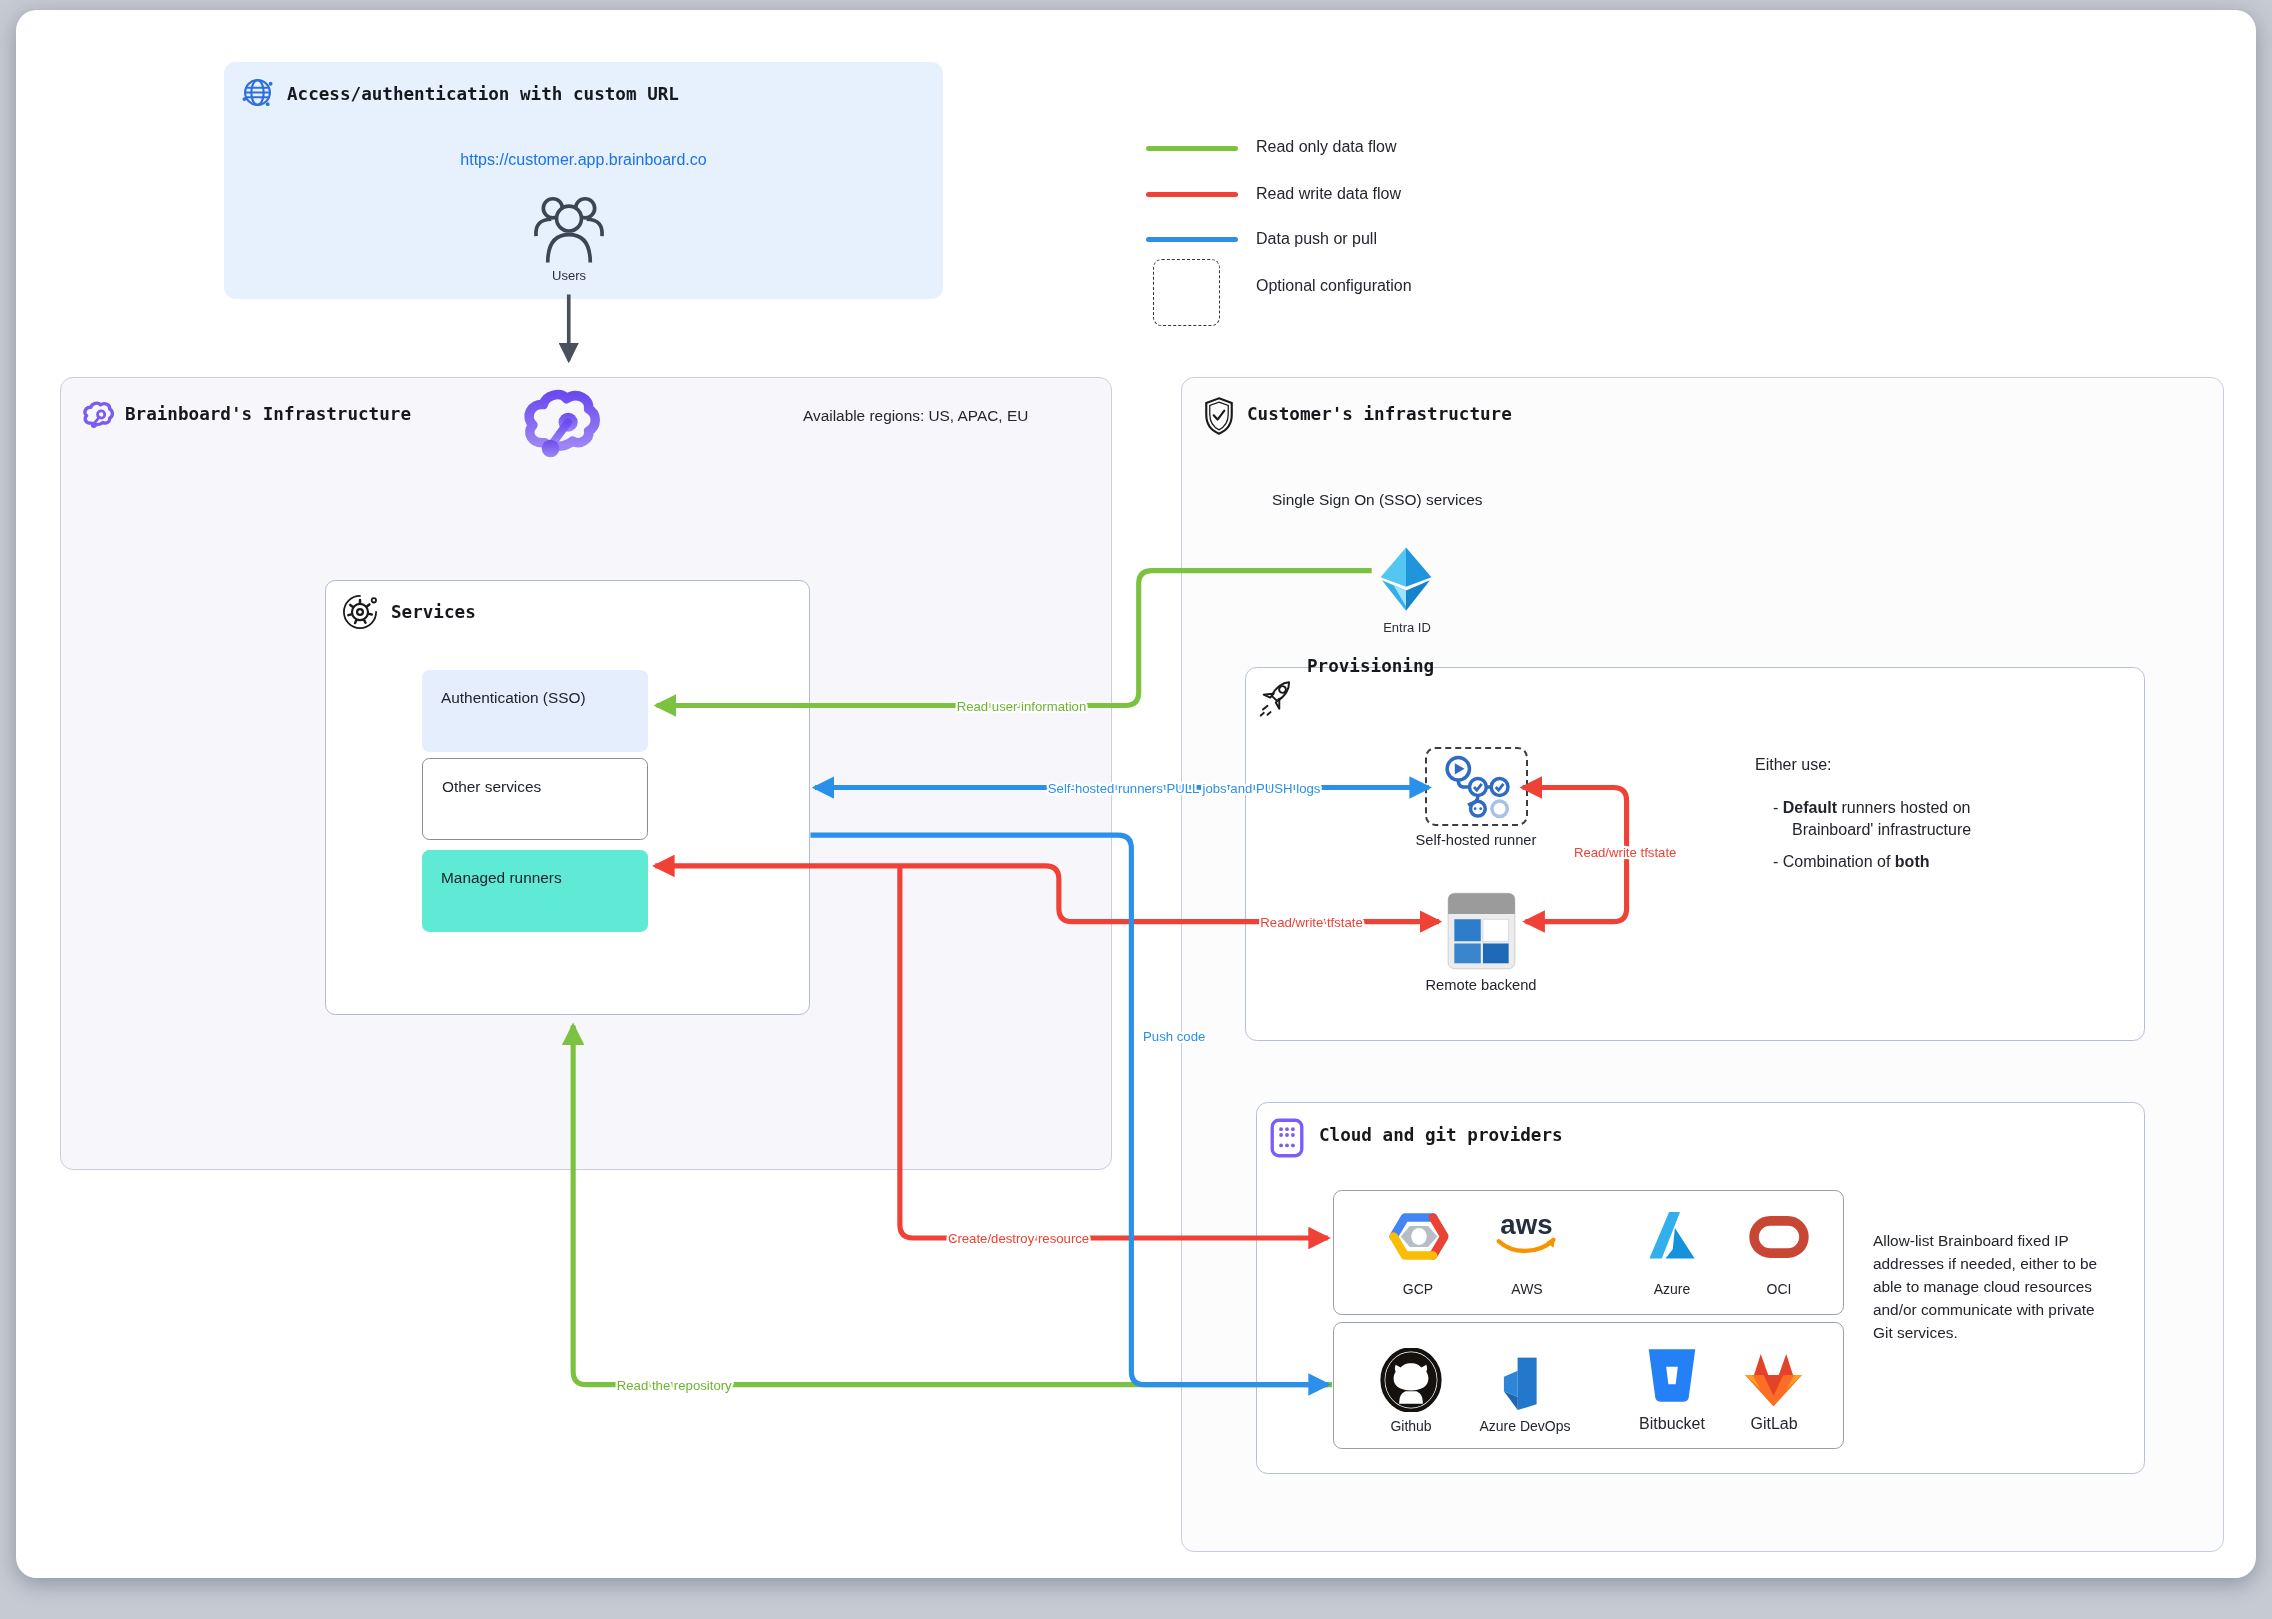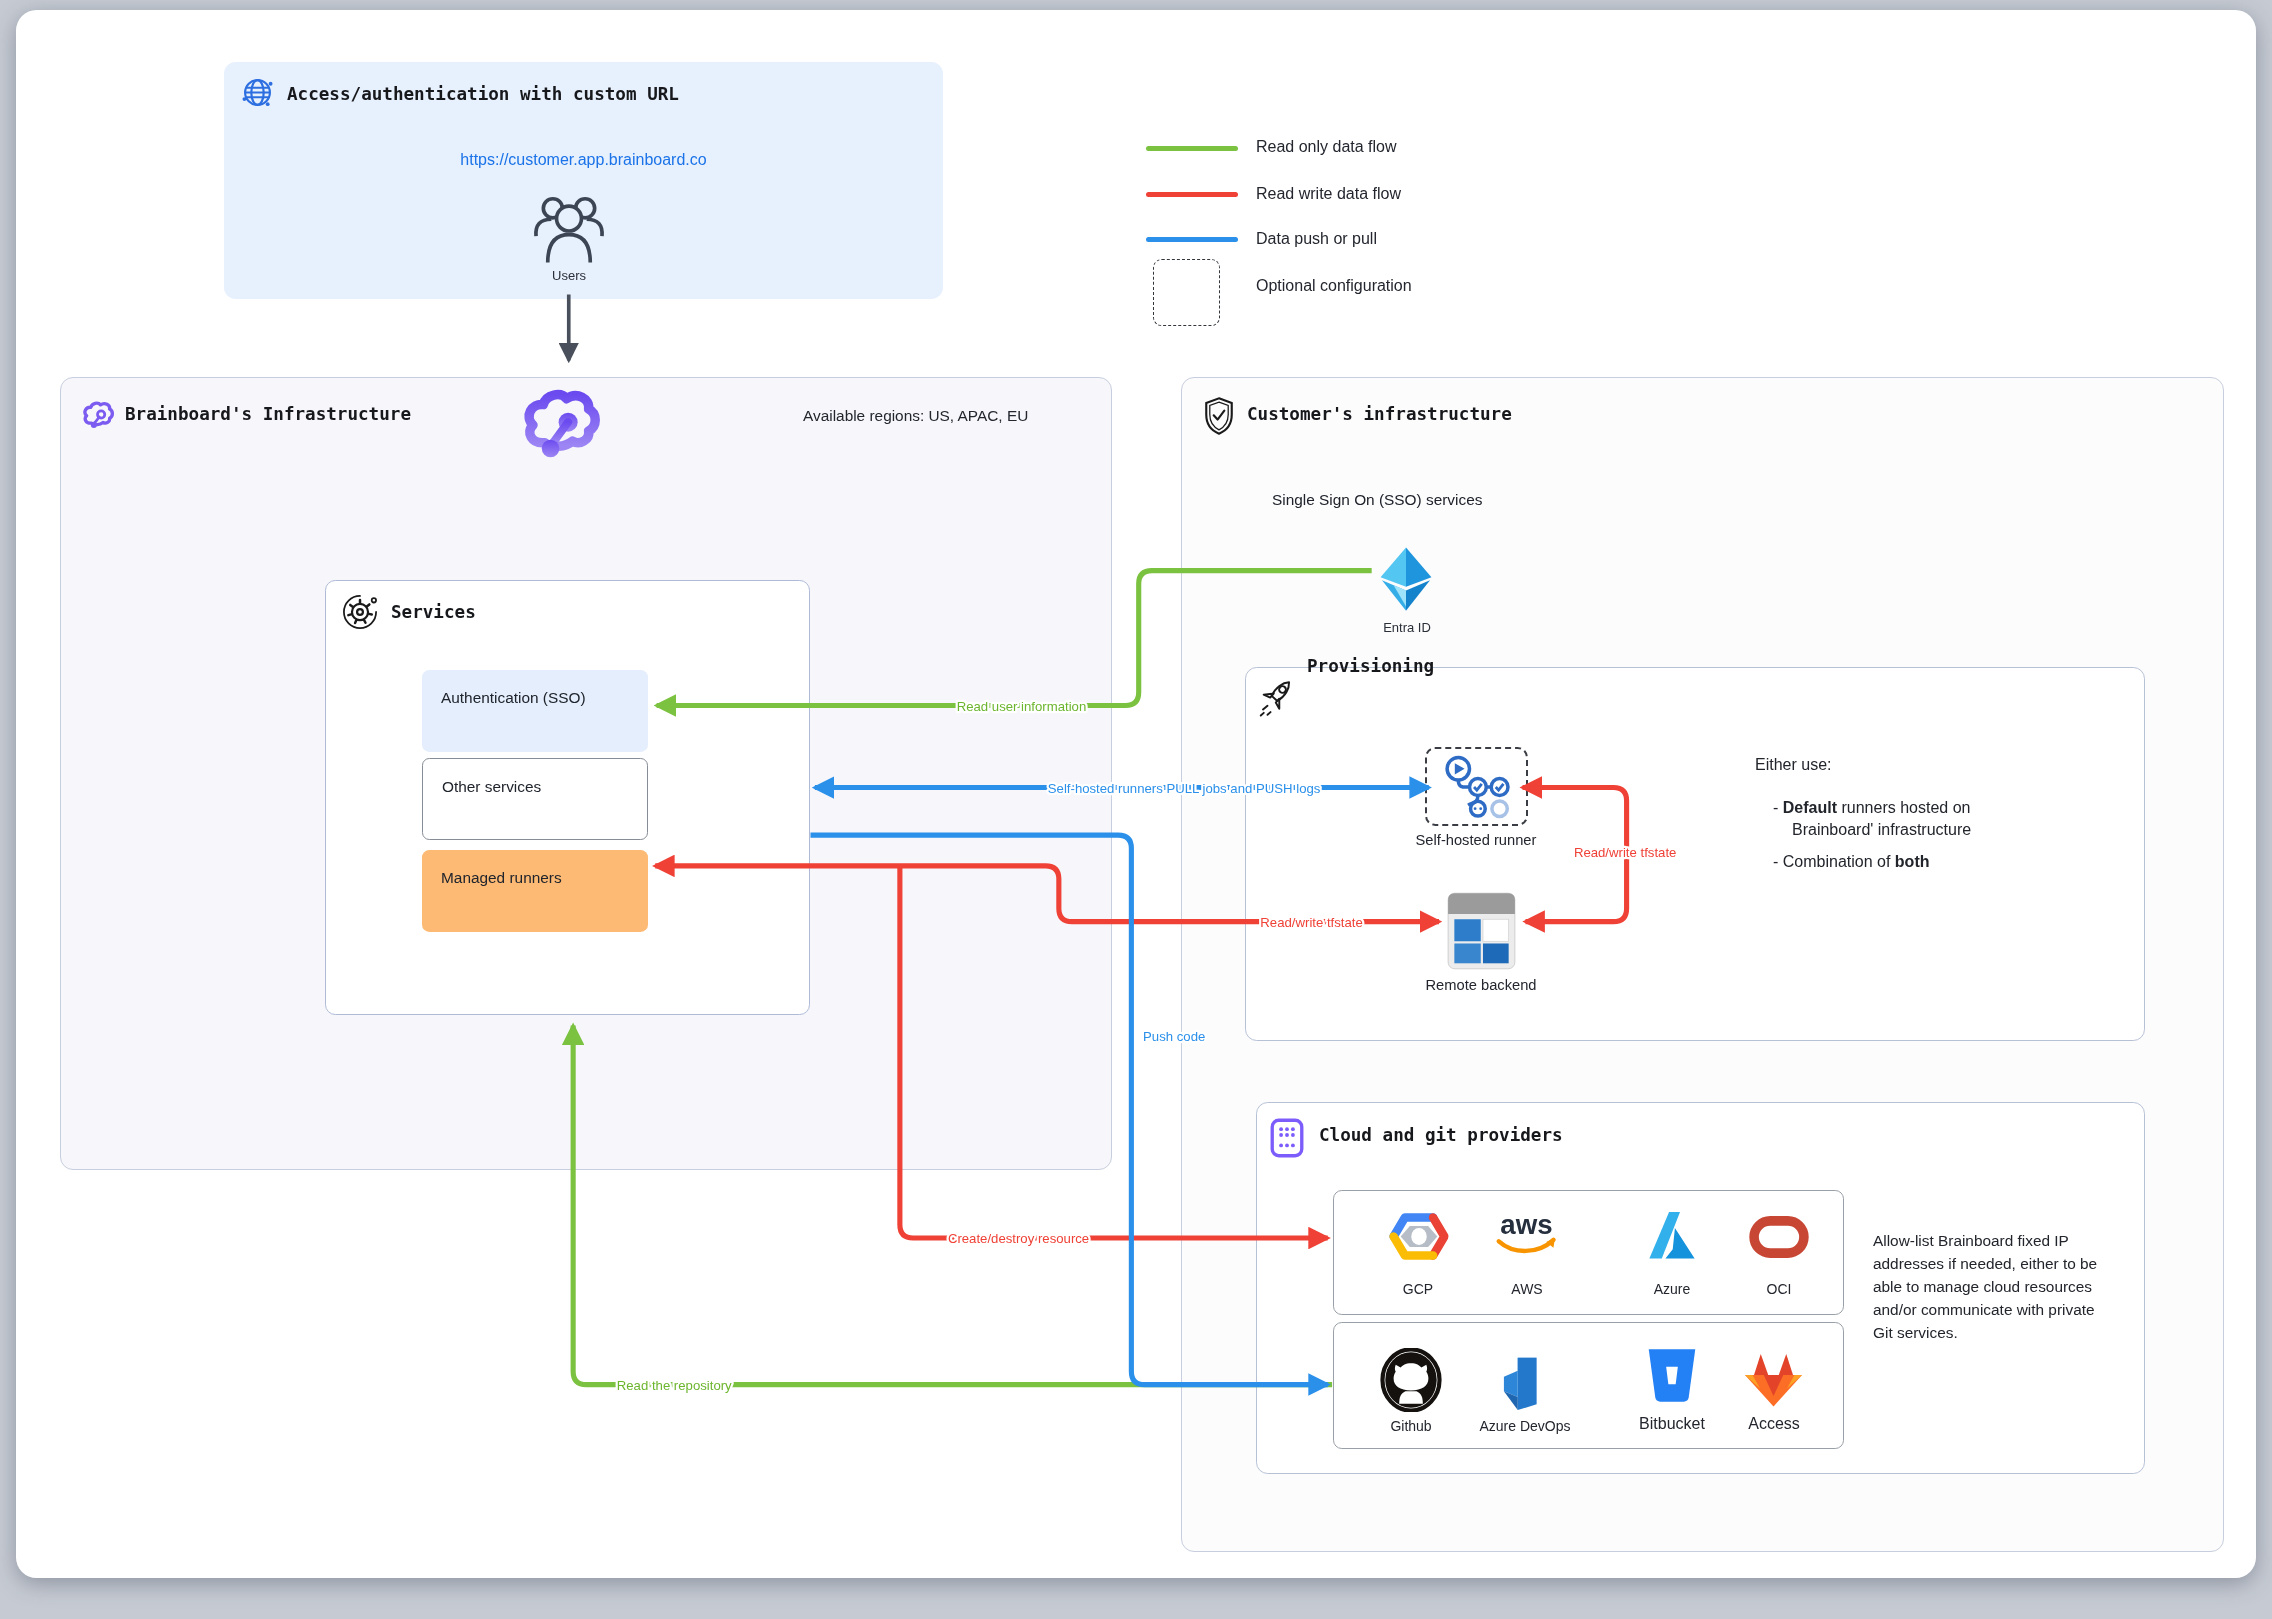--- a/index.html
+++ b/index.html
@@ -127,21 +127,21 @@
       <path d="M26,9.5 L26,13.5" transform="rotate(153 26 26)"></path>
       <path d="M26,9.5 L26,13.5" transform="rotate(204 26 26)"></path>
       <path d="M26,9.5 L26,13.5" transform="rotate(255 26 26)"></path>
       <path d="M26,9.5 L26,13.5" transform="rotate(306 26 26)"></path>
     </g>
   </svg>
 </div>
 <div class="abs mono-title z3" style="left:391px;top:602px;">Services</div>
 <div class="svc-item z3" style="top:670px;background:#e4eefc;">Authentication (SSO)</div>
 <div class="svc-item z3" style="top:758px;background:#ffffff;border:1.5px solid #878d96;">Other services</div>
-<div class="svc-item z3" style="top:850px;background:#fdba74;">Managed runners</div>
+<div class="svc-item z3" style="top:850px;background:#5eead4;">Managed runners</div>
 
 <div class="box z1" style="left:1181px;top:377px;width:1043px;height:1175px;background:#fcfcfd;border:1.1px solid #c7cedd;border-radius:13px;"></div>
 <div class="abs z2" style="left:1202px;top:396px;">
   <svg width="34" height="40" viewBox="0 0 48 56" fill="none" stroke="#1a1a1a">
     <path d="M24,3 L42,9.5 V26 C42,41 34,49 24,53 C14,49 6,41 6,26 V9.5 Z" stroke-width="3"></path>
     <path d="M24,8.5 L37,13 V26 C37,37.5 31,44 24,47.5 C17,44 11,37.5 11,26 V13 Z" stroke-width="1.8"></path>
     <path d="M16.5,27 L22,33 L31.5,20.5" stroke-width="3" stroke-linecap="round" stroke-linejoin="round"></path>
   </svg>
 </div>
 <div class="abs mono-title z2" style="left:1247px;top:404px;">Customer's infrastructure</div>
@@ -300,21 +300,21 @@
 <div class="abs z3" style="left:1742px;top:1348px;">
   <svg width="63" height="60" viewBox="0 0 84 80">
     <polygon points="4,36 80,36 42,78" fill="#fc6d26"></polygon>
     <polygon points="16,36 25,8 35,36" fill="#e24329"></polygon>
     <polygon points="49,36 59,8 68,36" fill="#e24329"></polygon>
     <polygon points="29,36 55,36 42,64" fill="#e24329"></polygon>
     <polygon points="4,36 14,36 24,54" fill="#fca326"></polygon>
     <polygon points="70,36 80,36 60,54" fill="#fca326"></polygon>
   </svg>
 </div>
-<div class="prov-label big z3" style="left:1774px;top:1415px;">Access</div>
+<div class="prov-label big z3" style="left:1774px;top:1415px;">GitLab</div>
 
 <div class="abs z3" style="left:1873px;top:1229px;">
   <div class="note-line">Allow-list Brainboard fixed IP</div>
   <div class="note-line">addresses if needed, either to be</div>
   <div class="note-line">able to manage cloud resources</div>
   <div class="note-line">and/or communicate with private</div>
   <div class="note-line">Git services.</div>
 </div>
 
 <svg id="flows" width="2273" height="1619" viewBox="0 0 3102 2210">

